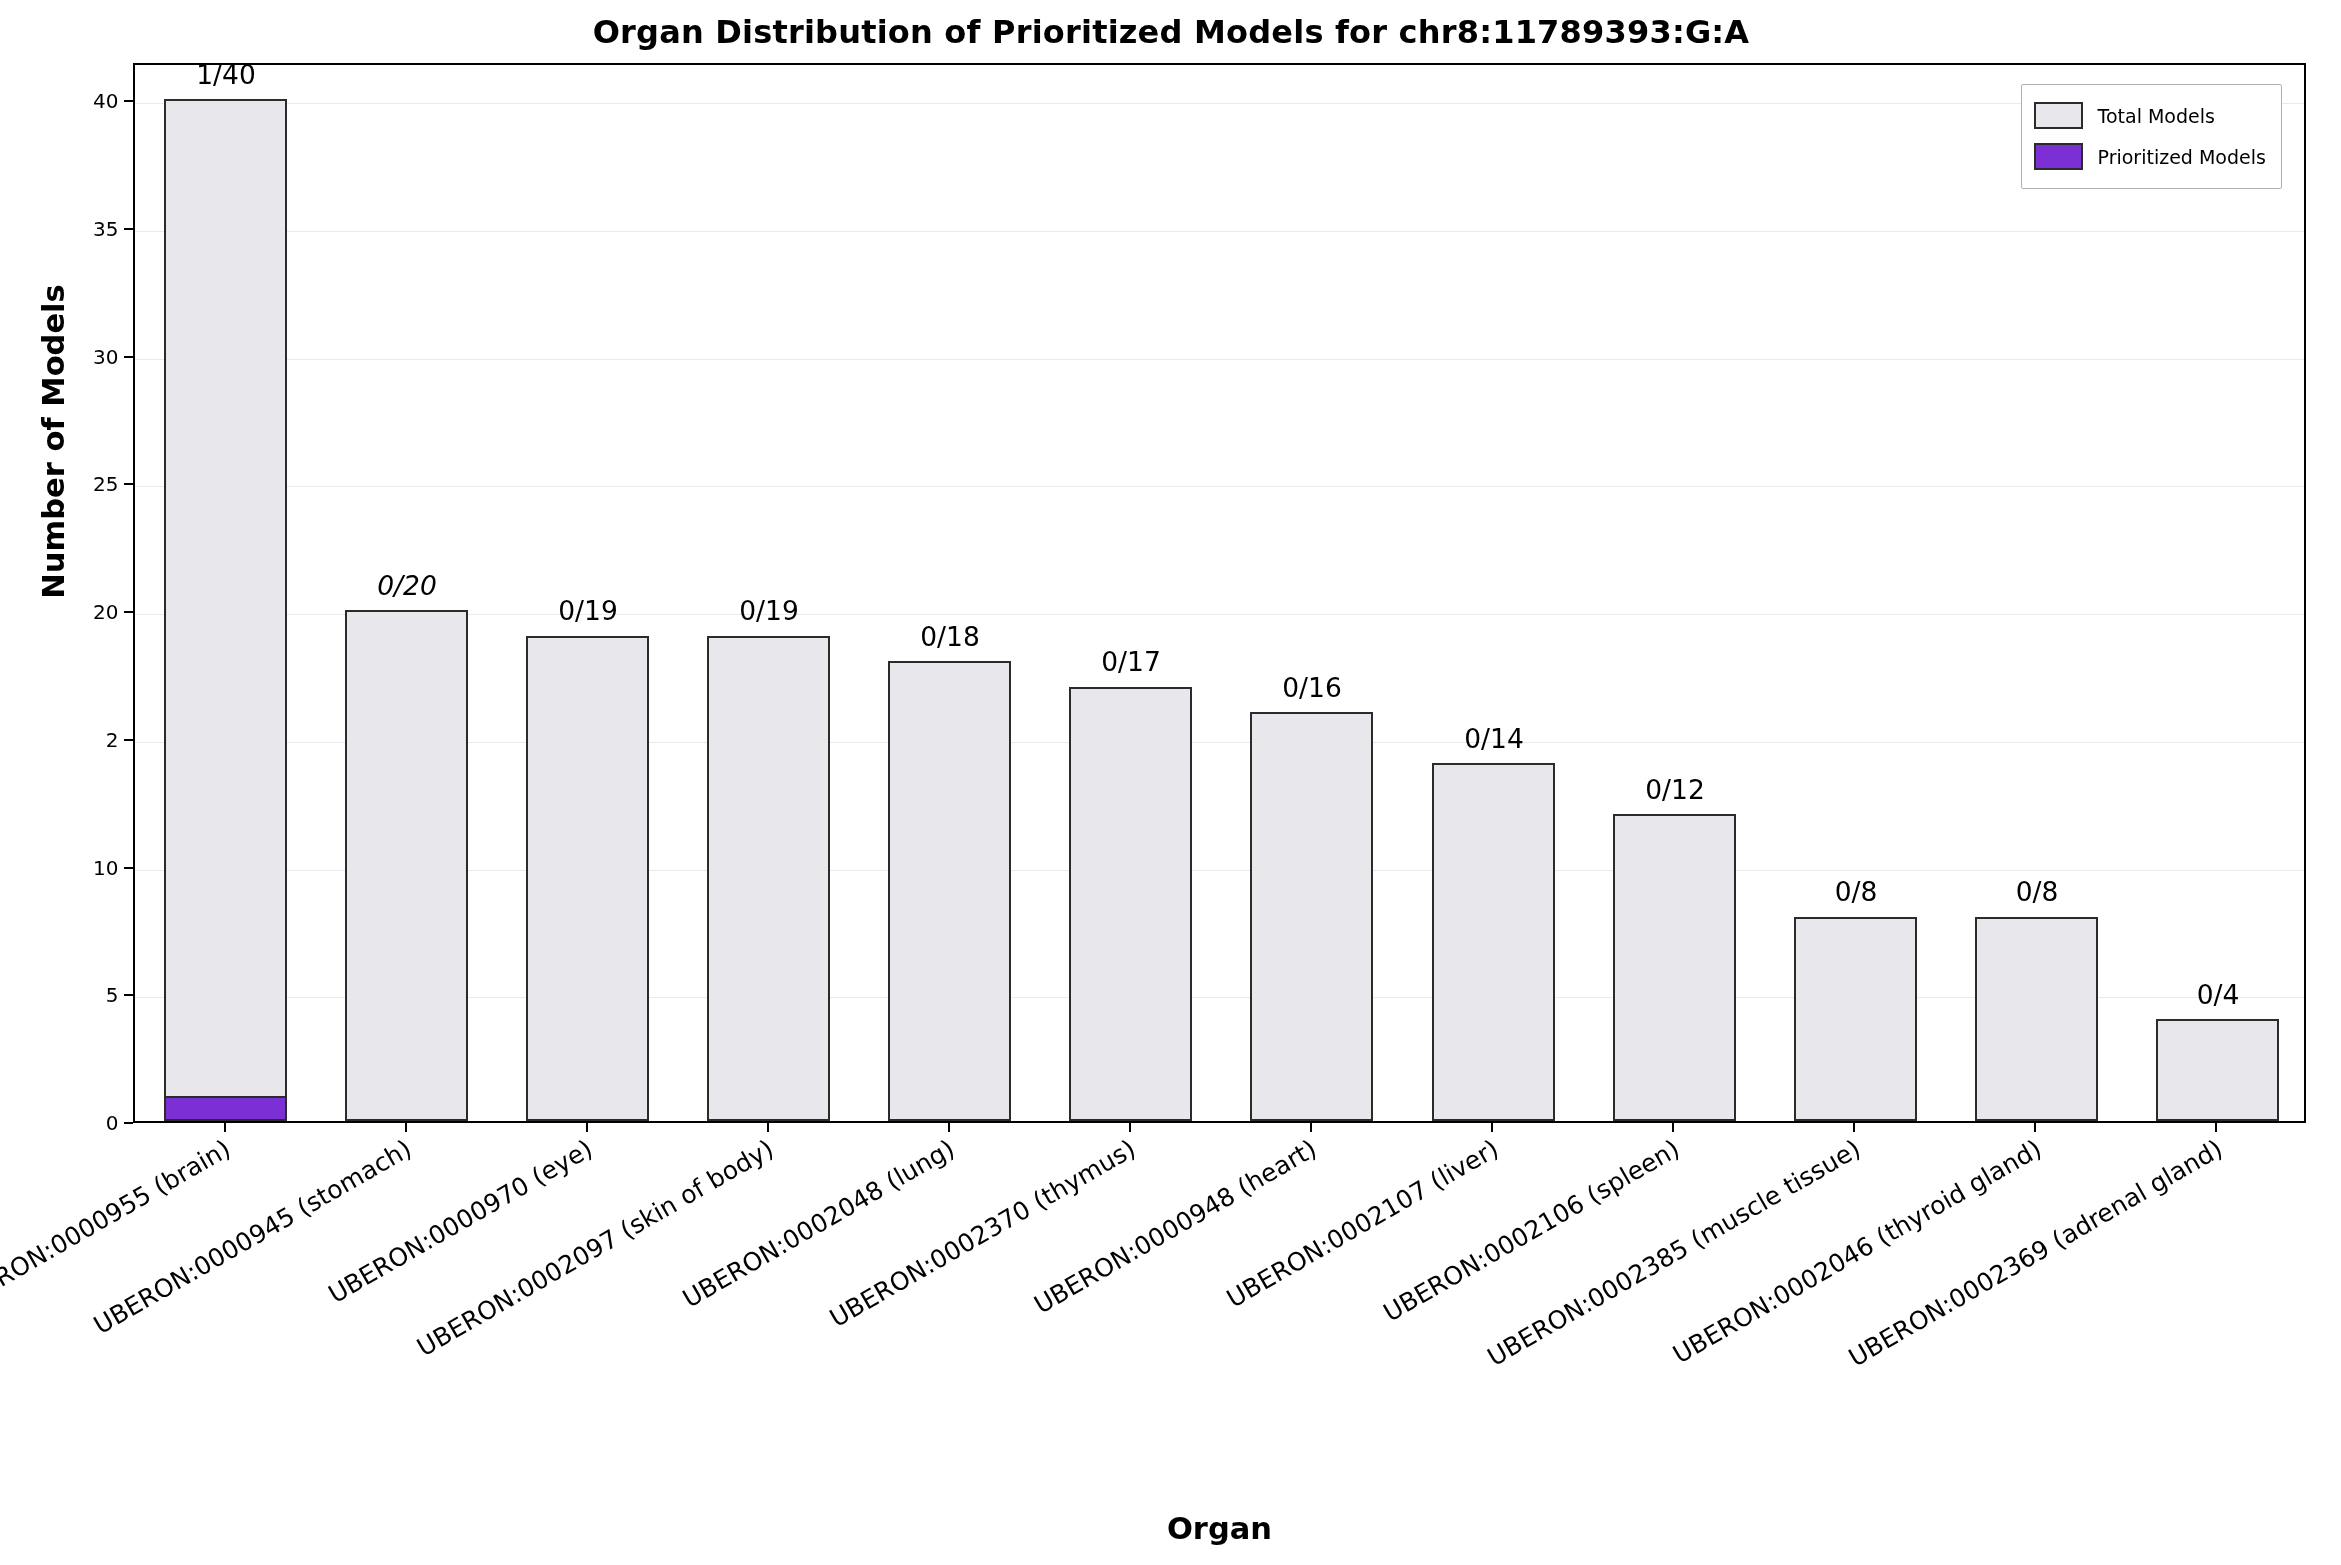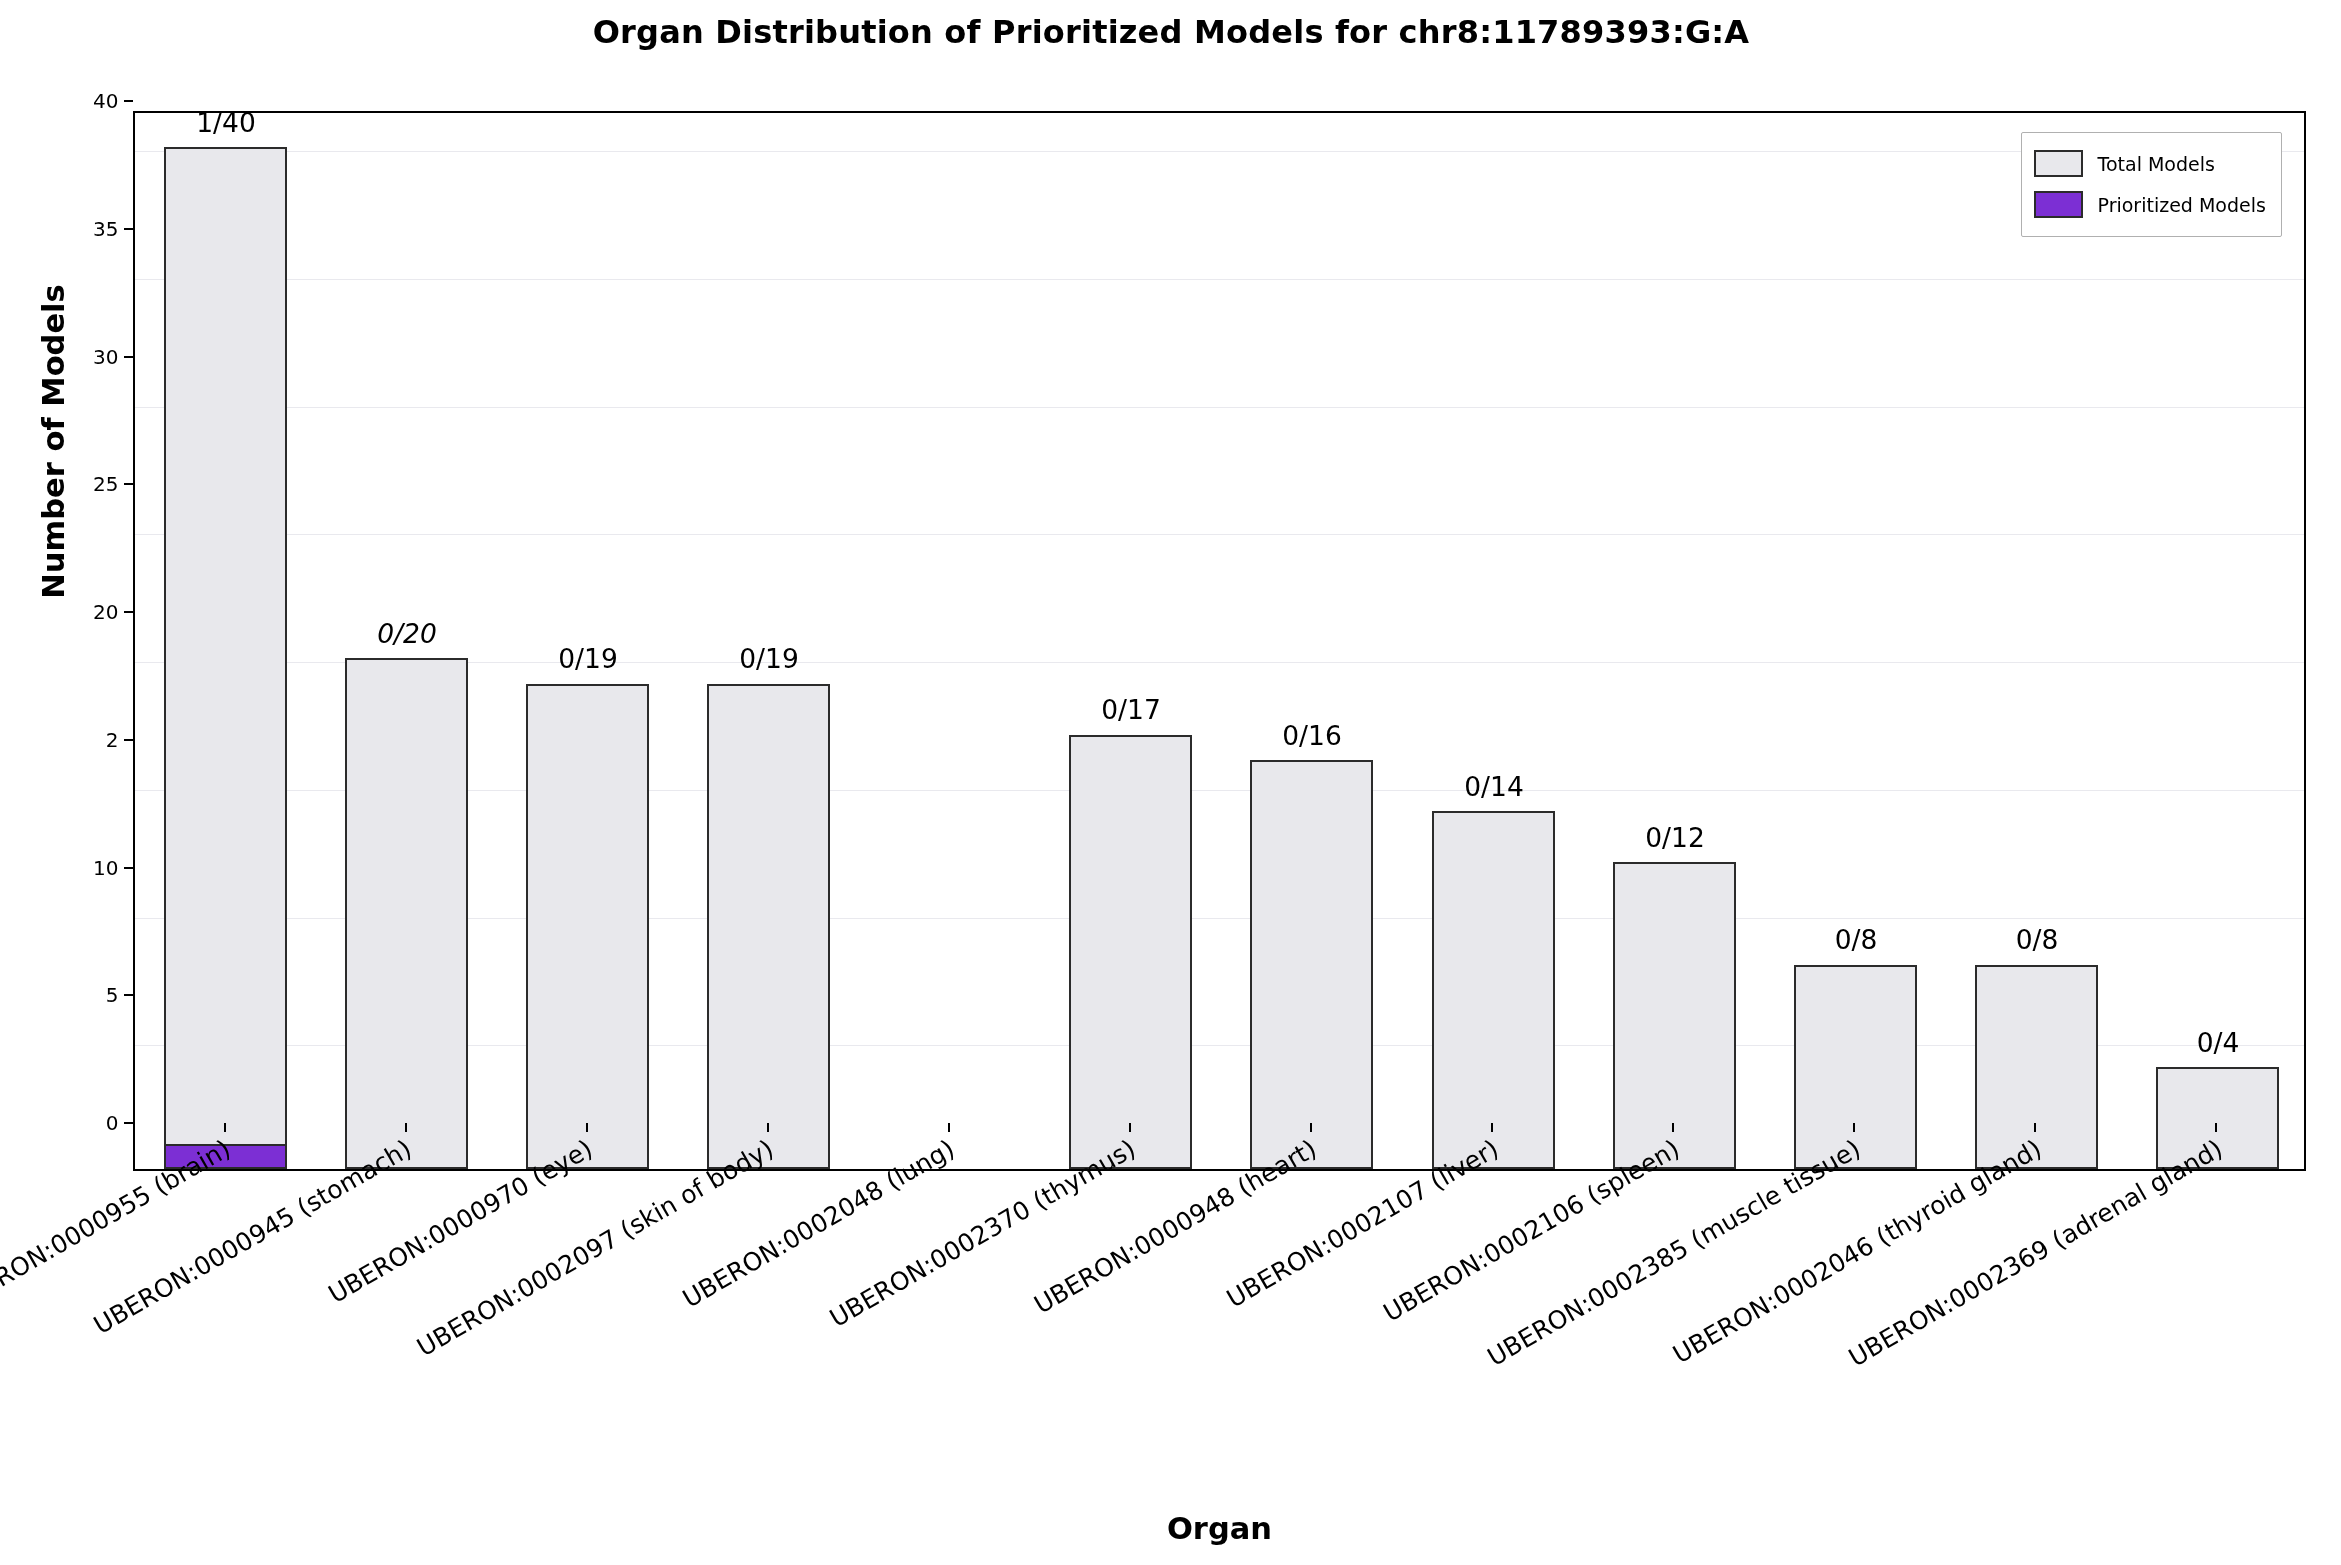--- a/index.html
+++ b/index.html
@@ -38,21 +38,20 @@
   
   #plot-area {
     position: absolute;
     left: 133px;
     top: 63px;
     width: 2173px;
     height: 1060px;
     border: 2px solid #000000;
     box-sizing: border-box;
     background: #ffffff;
-    margin-top: 48px;
   }
 
   #gridlines {
     position: absolute;
     left: 0; top: 0; right: 0; bottom: 0;
   }
   .gridline {
     position: absolute;
     left: 0;
     width: 100%;
@@ -259,20 +258,24 @@
           <div class="bar-total" style="height: 511px;"></div>
           <div class="bar-label" style="bottom: 520px; font-style: italic;">0/20</div>
         </div>
         <div class="bar-group" style="left: 391px; width: 123px; height: 1060px;">
           <div class="bar-total" style="height: 485px;"></div>
           <div class="bar-label" style="bottom: 495px;">0/19</div>
         </div>
         <div class="bar-group" style="left: 572px; width: 123px; height: 1060px;">
           <div class="bar-total" style="height: 485px;"></div>
           <div class="bar-label" style="bottom: 495px;">0/19</div>
+        </div>
+        <div class="bar-group" style="left: 753px; width: 123px; height: 1060px;">
+          <div class="bar-total" style="height: 460px;"></div>
+          <div class="bar-label" style="bottom: 469px;">0/18</div>
         </div>
         <div class="bar-group" style="left: 934px; width: 123px; height: 1060px;">
           <div class="bar-total" style="height: 434px;"></div>
           <div class="bar-label" style="bottom: 444px;">0/17</div>
         </div>
         <div class="bar-group" style="left: 1115px; width: 123px; height: 1060px;">
           <div class="bar-total" style="height: 409px;"></div>
           <div class="bar-label" style="bottom: 418px;">0/16</div>
         </div>
         <div class="bar-group" style="left: 1297px; width: 123px; height: 1060px;">

